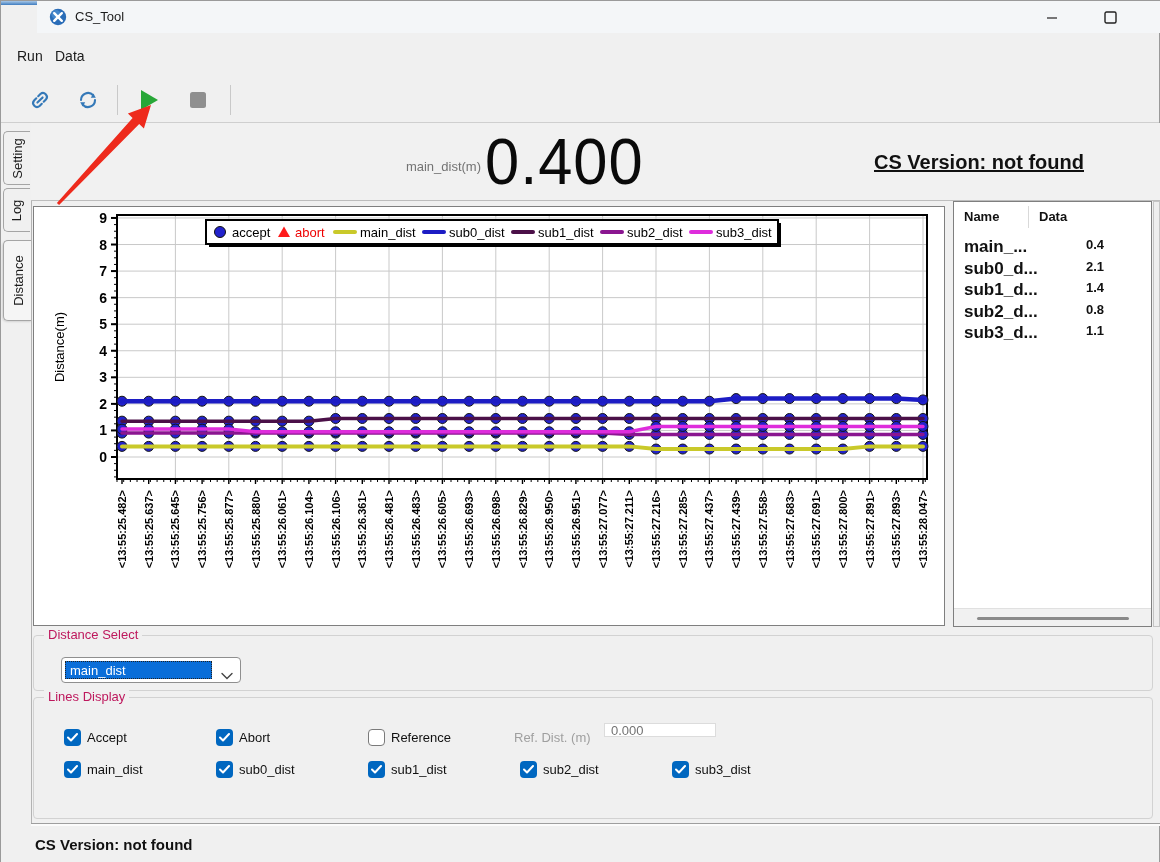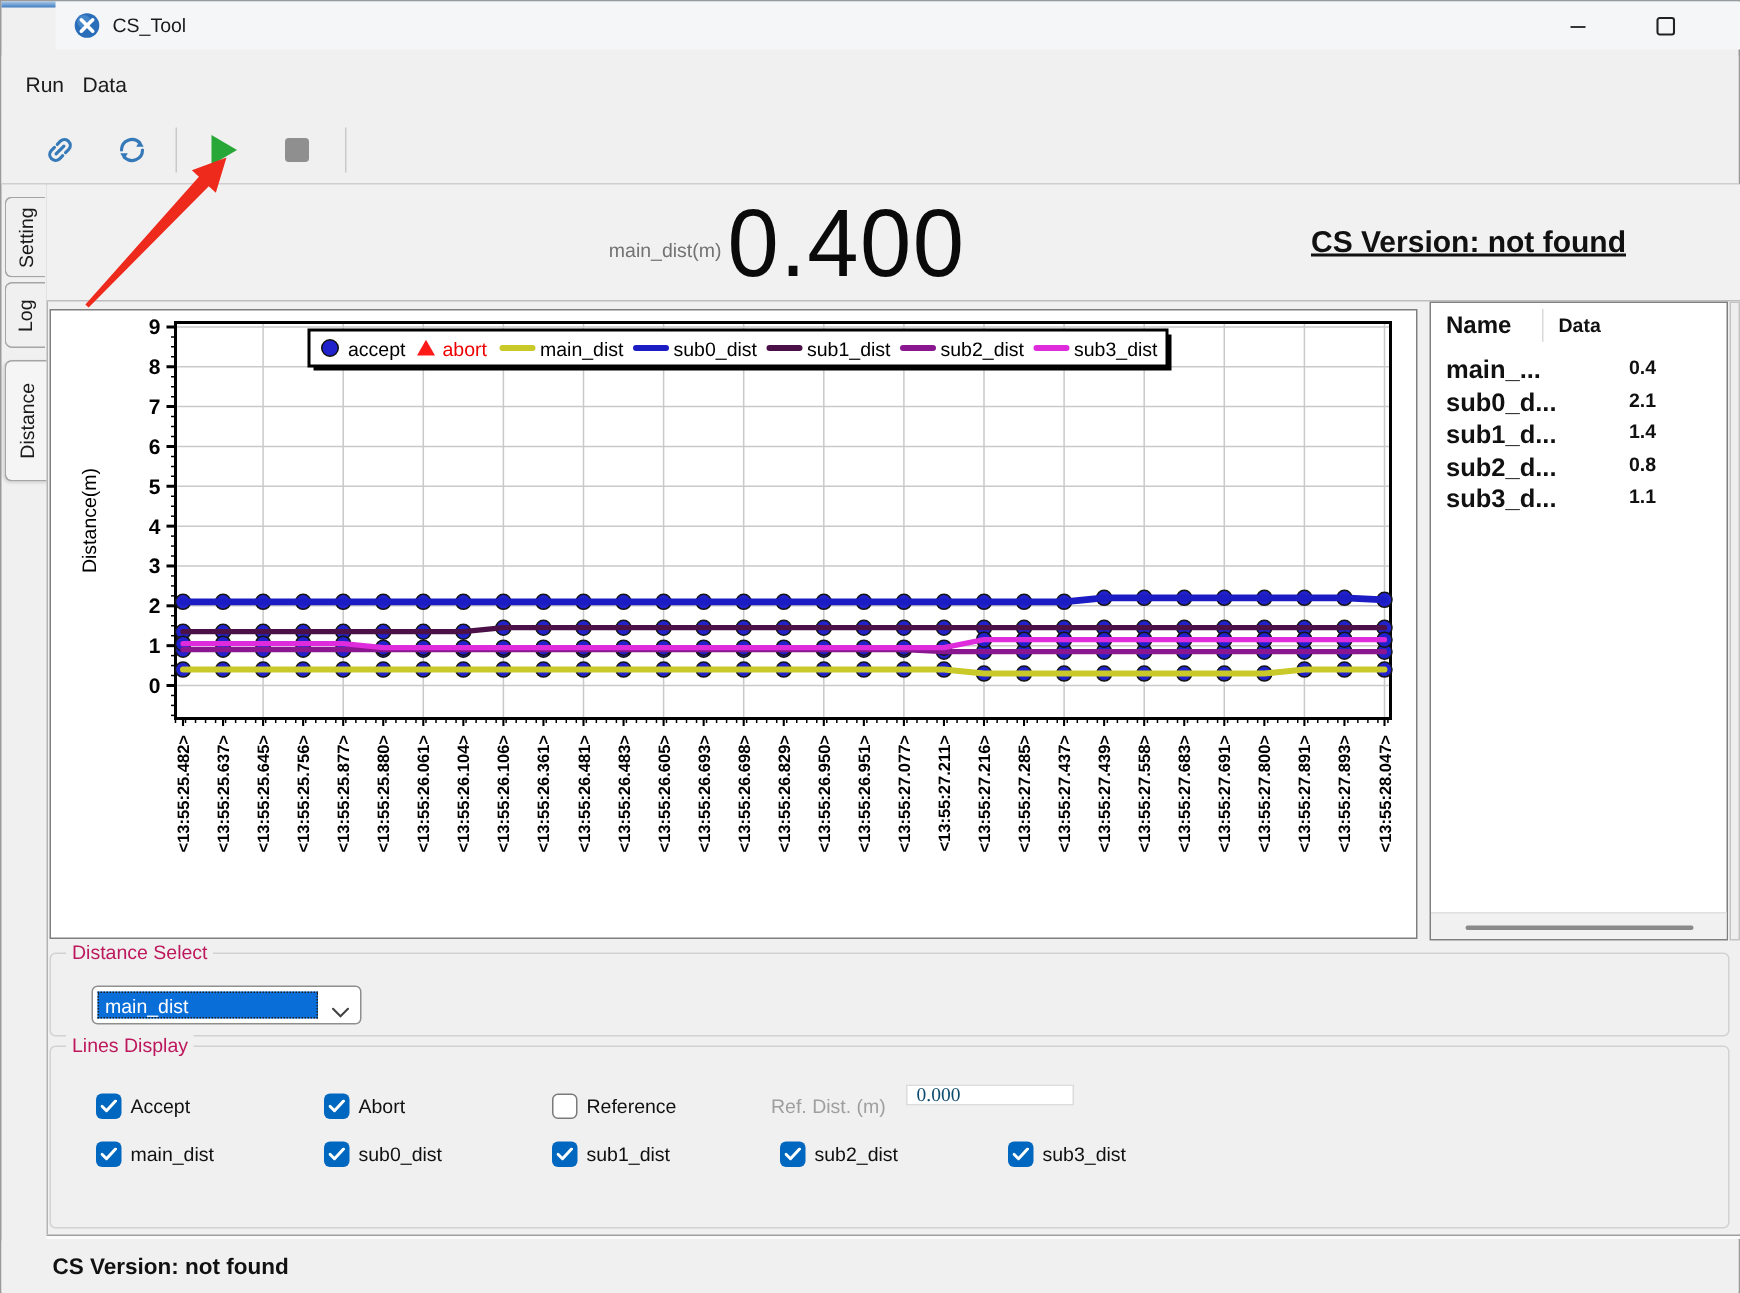--- a/index.html
+++ b/index.html
@@ -42,21 +42,21 @@
   .metric-value { position:absolute; left:484px; top:124px; font-size:64px; font-weight:400; color:#0a0a0a; letter-spacing:1px; transform:scaleX(.96); transform-origin:left; }
   .version-link { position:absolute; left:862px; top:150px; width:232px; text-align:center; font-size:20px; font-weight:bold; color:#111; text-decoration:underline; cursor:pointer; }
 
   
   .chart-panel { position:absolute; left:32px; top:205px; width:912px; height:420px; background:#ffffff; border:1px solid #7f7f7f; }
   .chart-panel svg { display:block; }
 
   
   .table-panel { position:absolute; left:952px; top:200px; width:199px; height:426px; background:#ffffff; border:1px solid #7f7f7f; }
   .tp-header { position:absolute; left:0; top:0; width:100%; height:30px; }
-  .tp-h-name { position:absolute; left:10px; top:7px; font-size:16px; font-weight:bold; color:#111; }
+  .tp-h-name { position:absolute; left:10px; top:7px; font-size:13px; font-weight:bold; color:#111; }
   .tp-h-data { position:absolute; left:85px; top:7px; font-size:13px; font-weight:bold; color:#111; }
   .tp-h-div  { position:absolute; left:74px; top:4px; width:1px; height:22px; background:#d9d9d9; }
   .tp-rows { position:absolute; left:0; top:32px; width:100%; }
   .t-row { position:relative; height:21.5px; }
   .t-name { position:absolute; left:10px; top:3px; font-size:17px; font-weight:bold; color:#111; }
   .t-data { position:absolute; left:85px; top:3px; font-size:13px; font-weight:bold; color:#111;margin-left:47px; }
   .tp-scroll { position:absolute; left:0; bottom:0; width:100%; height:18px; background:#f1f1f1; border-top:1px solid #e0e0e0; }
   .tp-thumb { position:absolute; left:23px; top:8px; width:152px; height:3px; background:#8a8a8a; border-radius:2px; }
   .right-strip { position:absolute; left:1152px; top:200px; width:7px; height:426px; background:#eeeeee; border:1px solid #c4c4c4; }
 
@@ -71,21 +71,21 @@
   .combo-sel { position:absolute; left:3px; top:3px; right:28px; bottom:3px; color:#fff; font-size:13px; padding:2px 0 0 5px; outline:1px dotted #222; outline-offset:-1px; }
   .combo-chevron { position:absolute; right:7px; top:8px; }
 
   
   .cbwrap { position:absolute; display:flex; align-items:center; gap:6px; cursor:default; }
   .cb { width:17px; height:17px; border-radius:4px; display:flex; align-items:center; justify-content:center; flex:0 0 auto; }
   .cb.unchecked { background:#fff; border:1px solid #7a7a7a; }
   .cb-label { font-size:13px; color:#111; white-space:nowrap; }
 
   .ref-label { position:absolute; left:513px; top:729px; font-size:13px; color:#9f9f9f; }
-  .ref-input { position:absolute; left:603px; top:722px; width:112px; height:14px; border:1px solid #dcdcdc; background:#fff; font-size:13px; color:#0c4a6e; padding:0 6px; font-family:Liberation Serif, serif; }
+  .ref-input { position:absolute; left:603px; top:722px; width:112px; height:14px; border:1px solid #dcdcdc; background:#fff; font-size:13px; color:#737373; padding:0 6px; font-family:Liberation Sans, sans-serif; }
 
   
   .panel-bottom-line { position:absolute; left:30px; top:822px; width:1130px; height:3px; border-top:1px solid #9e9e9e; background:#fbfbfb; }
   .statusbar { position:absolute; left:0; top:826px; width:100%; height:35px; background:#f0f0f0; }
   .status-text { position:absolute; left:34px; top:9px; font-size:15px; font-weight:bold; color:#111; }
 
   .arrow-overlay { position:absolute; inset:0; pointer-events:none; z-index:50; }
 </style>
 </head>
 <body>

